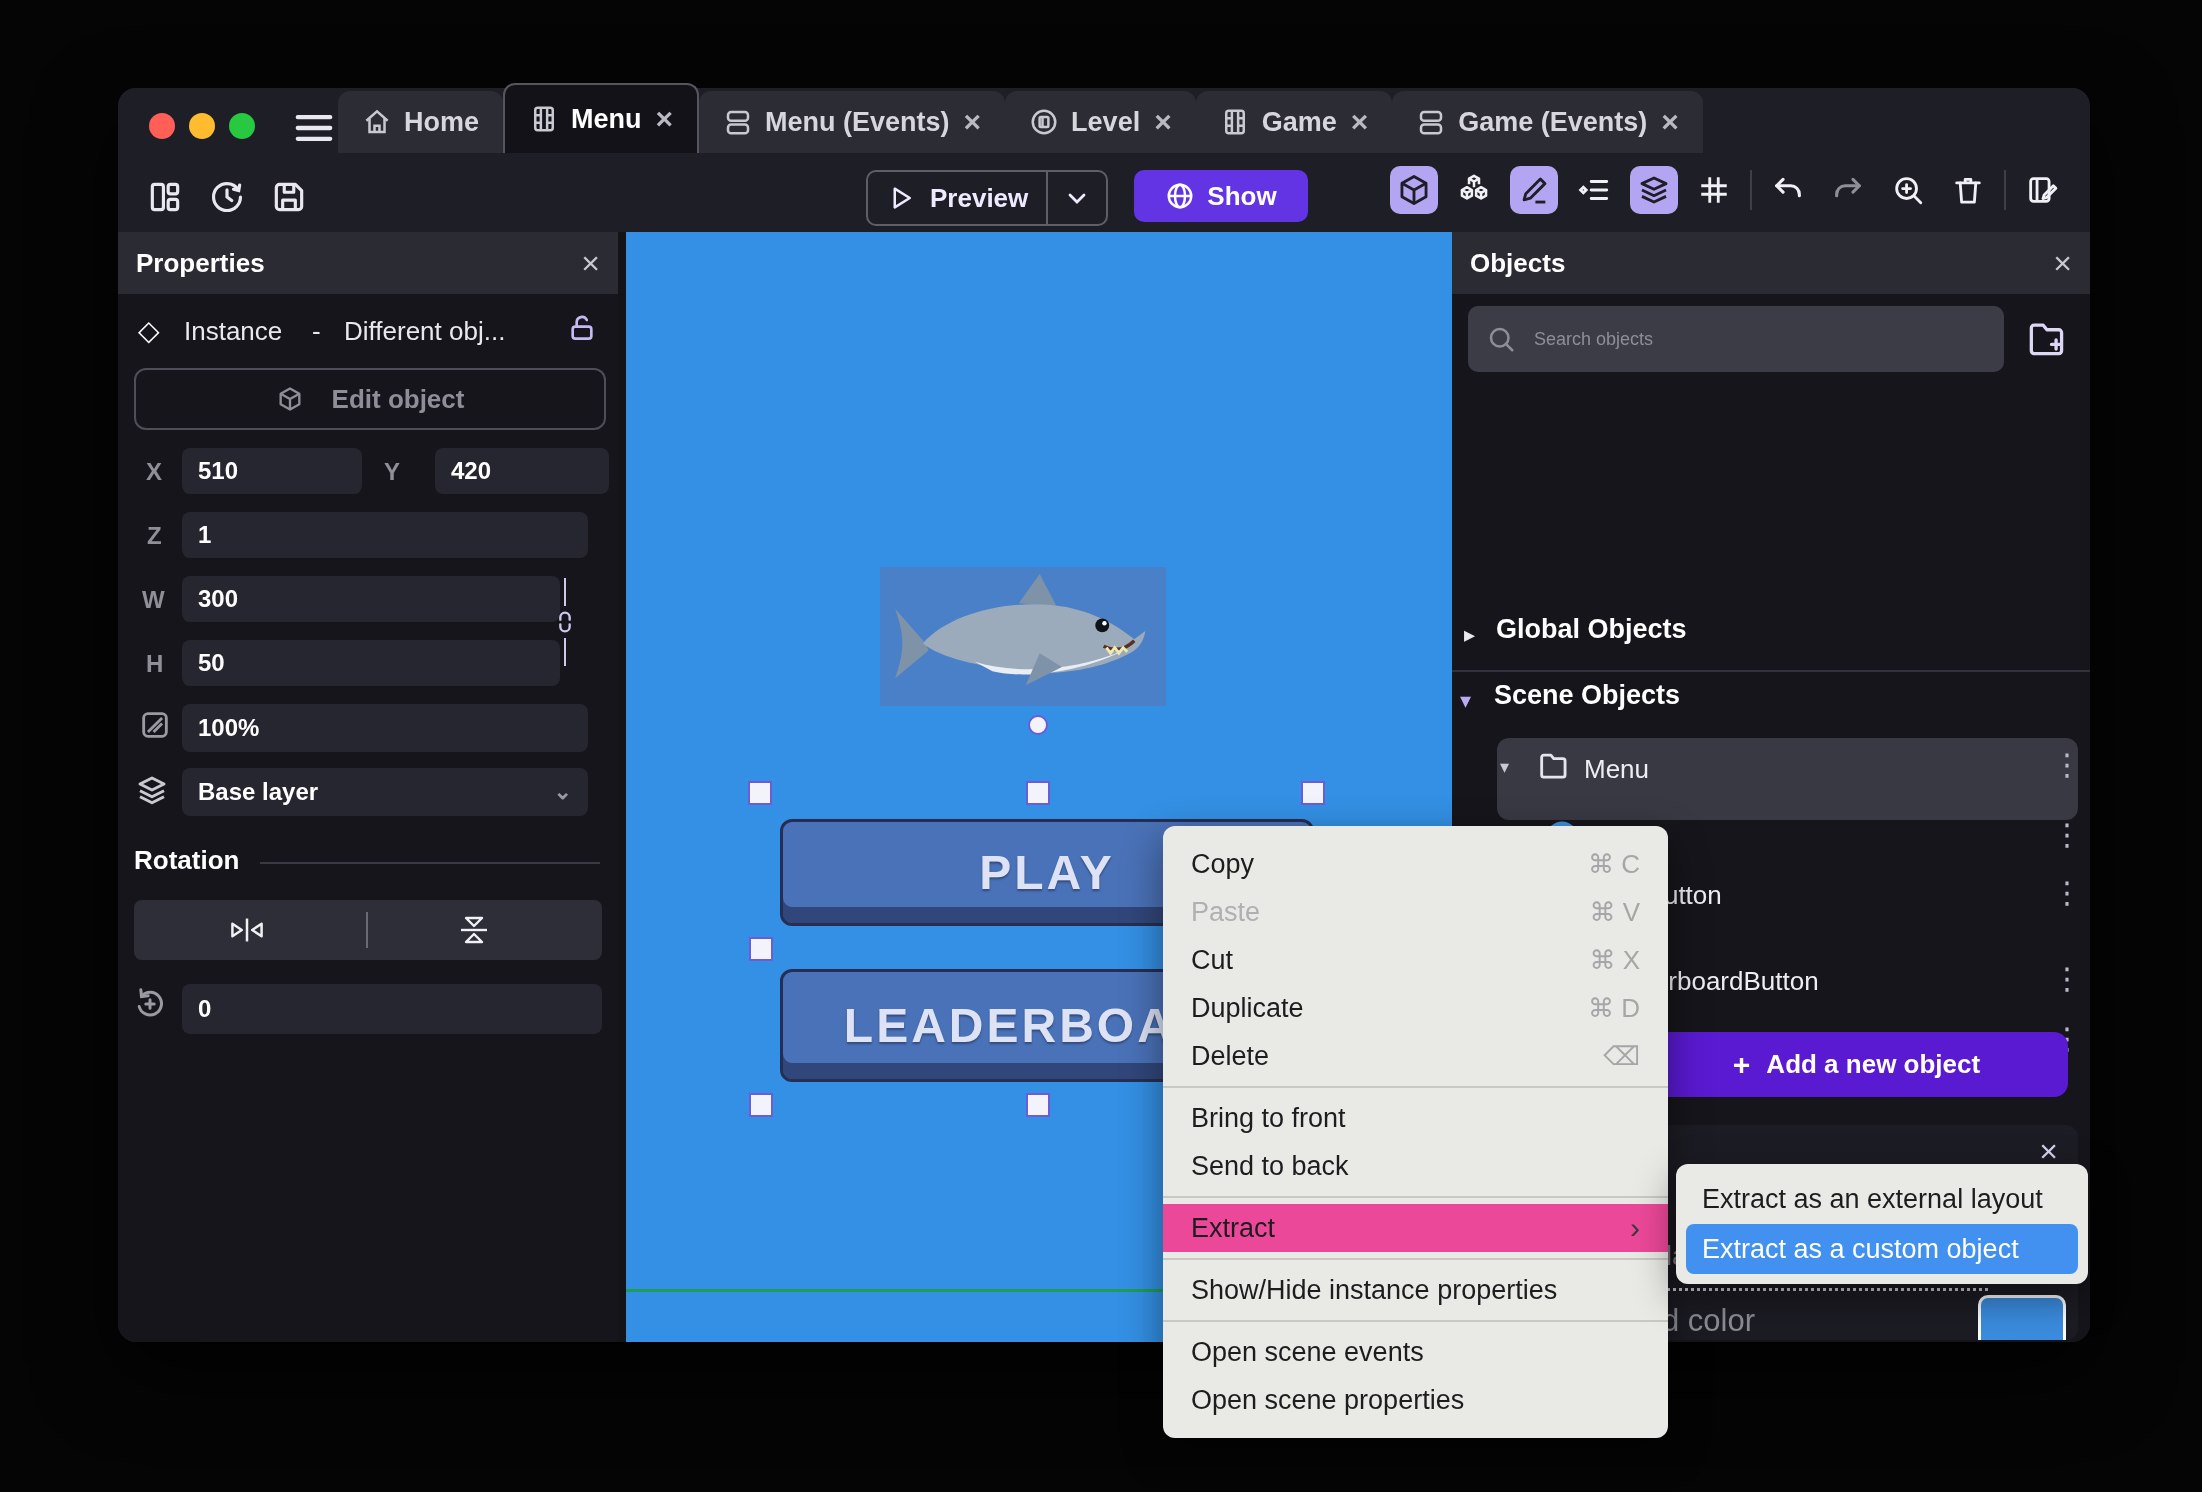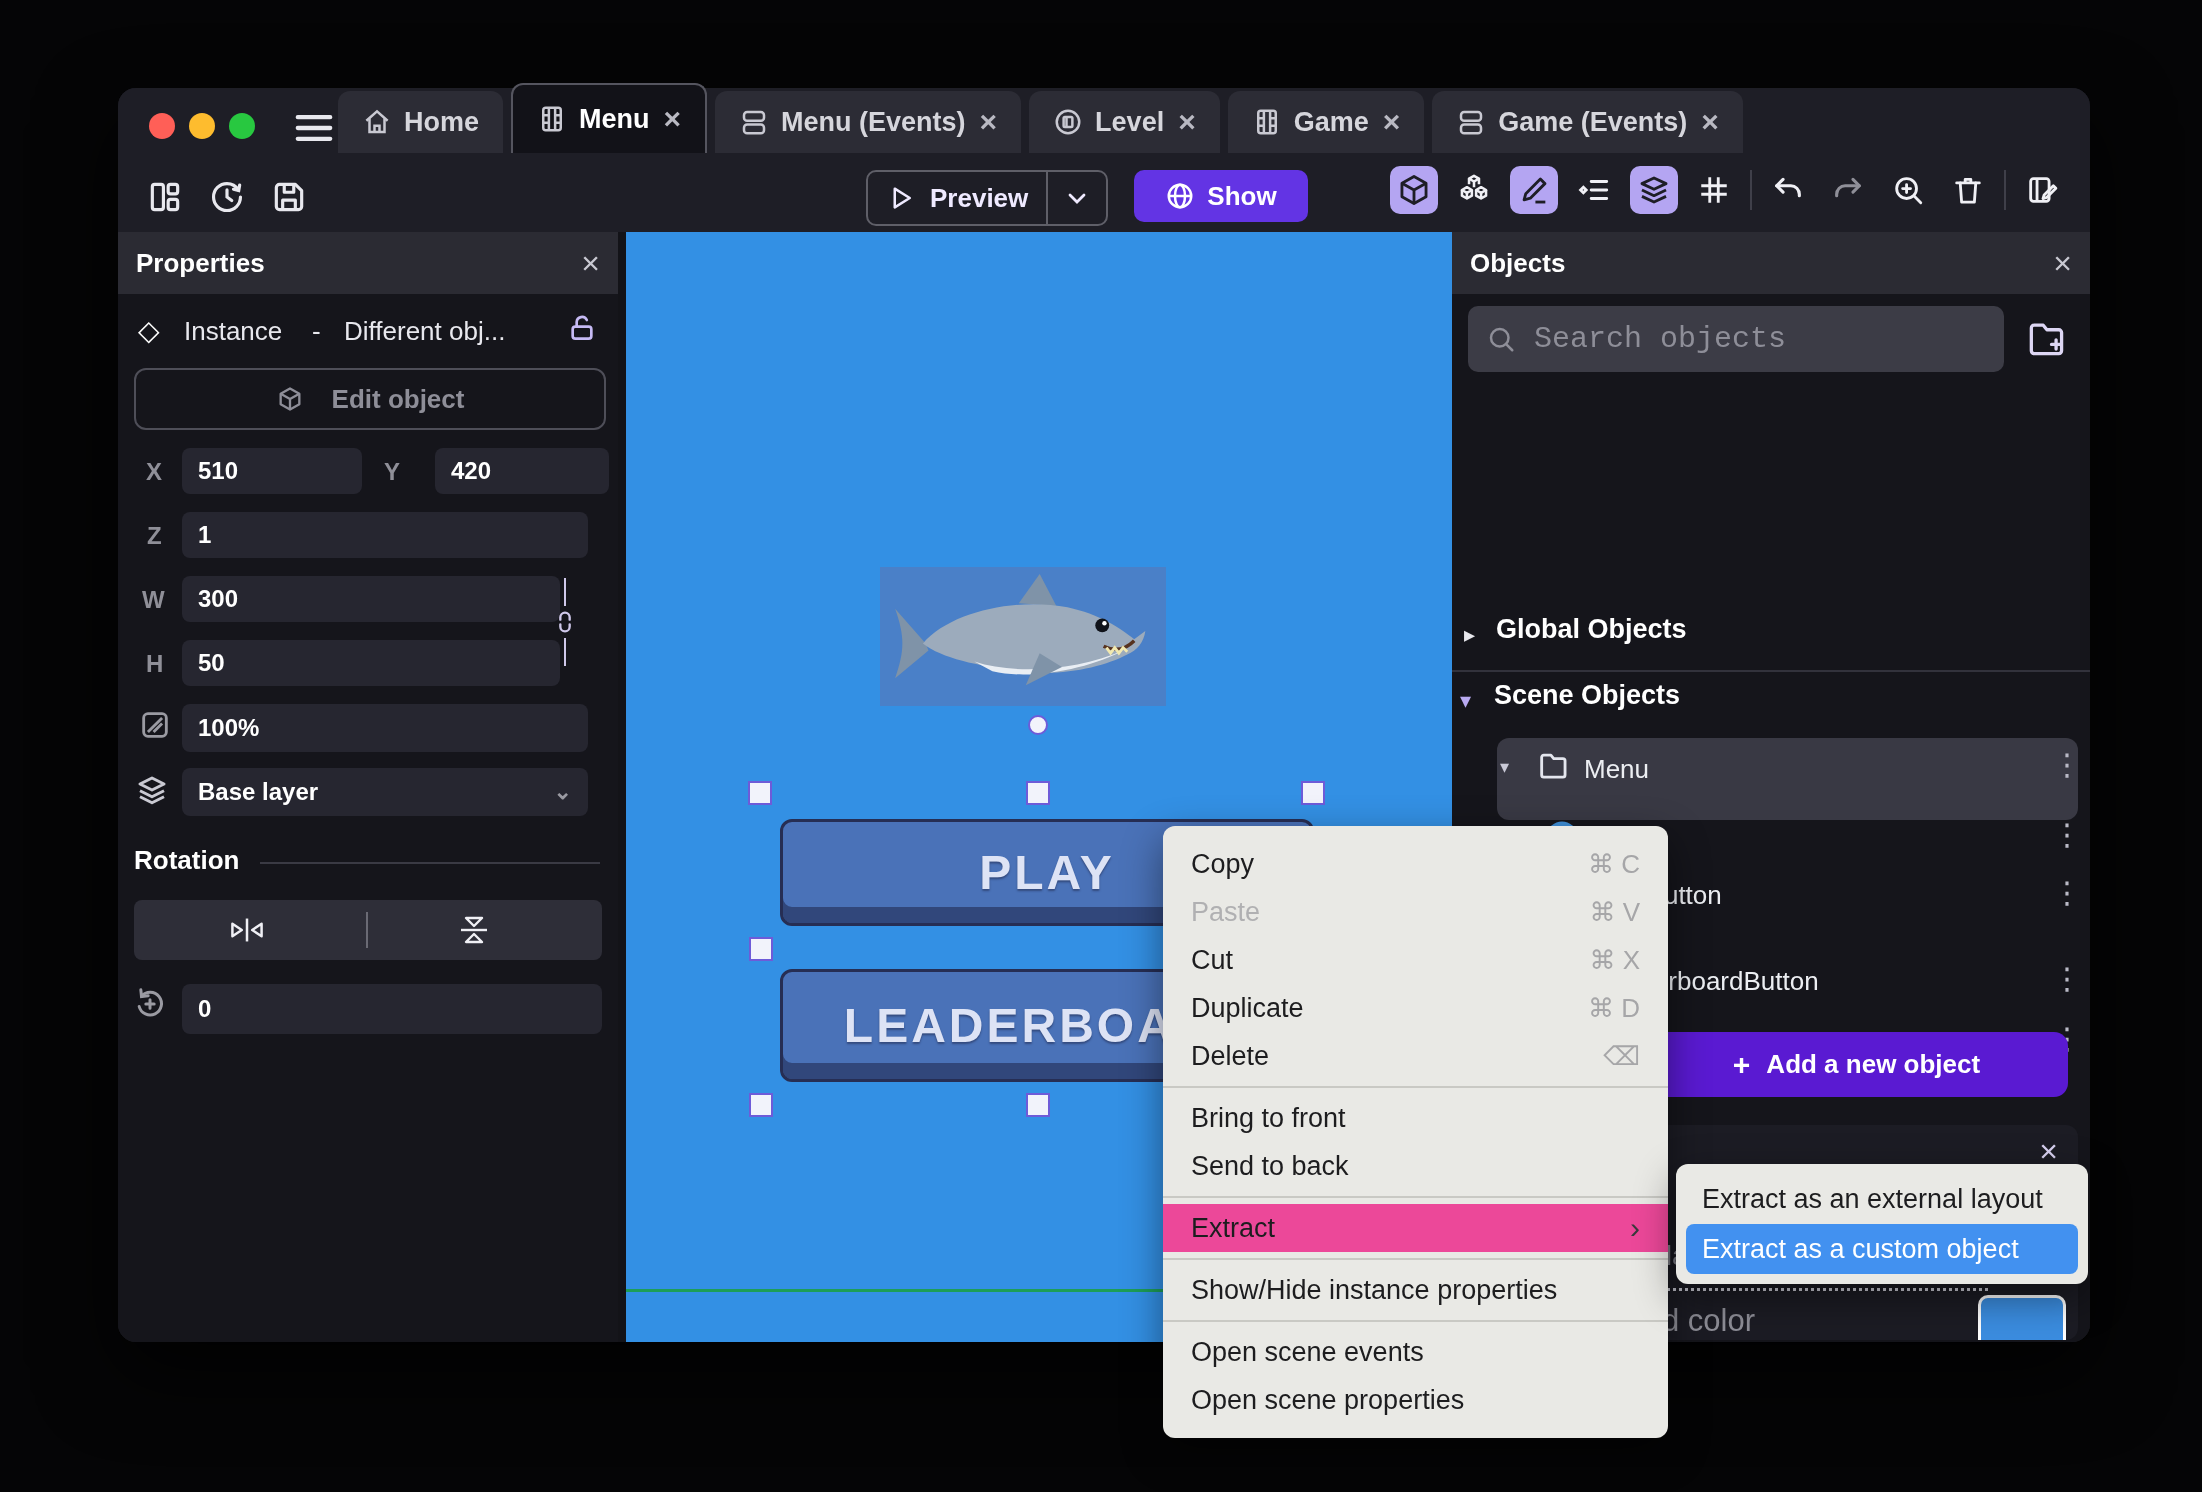--- a/index.html
+++ b/index.html
@@ -6,21 +6,21 @@
     font-family:"Liberation Sans", sans-serif;-webkit-font-smoothing:antialiased;}
   .abs{position:absolute;}
   svg{display:block;}
   
   #win{left:118px;top:88px;width:1972px;height:1254px;background:#1b1b22;border-radius:18px;
     box-shadow:0 30px 80px rgba(0,0,0,.8);}
   
   #tabbar{left:118px;top:88px;width:1972px;height:72px;background:#1e1e26;border-radius:18px 18px 0 0;}
   .light{width:26px;height:26px;border-radius:50%;top:113px;}
   #burger{left:292px;top:110px;color:#e8e8ee;}
-  #tabs{left:338px;top:88px;height:65px;display:flex;align-items:flex-end;gap:8px;}
+  #tabs{left:338px;top:88px;height:65px;display:flex;align-items:flex-end;}
   .tab{height:62px;display:flex;align-items:center;gap:12px;padding:0 24px;border-radius:12px 12px 0 0;
     background:#2c2c35;color:#d6d6dc;font-size:27px;font-weight:600;white-space:nowrap;}
   .tab .ticon{color:#c9c9d2;}
   .tab.active{height:68px;background:#121218;border:2px solid #55555f;border-bottom:none;color:#fff;font-weight:700;}
   .tab .x{font-size:30px;color:#b9b9c2;margin-left:2px;}
   
   #toolbar{left:118px;top:160px;width:1972px;height:72px;background:#1e1e26;}
   .toolicon{color:#e8e8ee;}
   #previewBtn{left:866px;top:170px;width:238px;height:52px;border:2px solid #5f5f68;border-radius:10px;
     display:flex;align-items:center;color:#efeaff;}
@@ -49,22 +49,22 @@
   .gamebtn{position:absolute;background:#4a72b8;border:3px solid #262e54;border-radius:12px;
     box-shadow:inset 0 -16px 0 rgba(23,28,62,.5);display:flex;align-items:center;justify-content:center;
     color:#dde3f5;font-weight:700;letter-spacing:3px;text-shadow:0 2px 2px rgba(30,35,70,.5);text-align:center;}
   .handle{position:absolute;width:20px;height:20px;background:#f2f3fb;border:2px solid #6e5bd8;}
   #rotdot{position:absolute;width:16px;height:16px;border-radius:50%;background:#f2f3fb;border:2px solid #6e5bd8;}
   #sceneline{position:absolute;left:0;width:834px;height:3px;background:#1d9e57;}
   
   #objp{left:1452px;top:232px;width:638px;height:1110px;background:#15151b;border-radius:0 0 18px 0;z-index:10;}
   #searchBox{left:16px;top:74px;width:500px;height:66px;background:#3c3c46;border-radius:10px;
     display:flex;align-items:center;gap:16px;padding:0 18px;}
-  #searchBox input{background:transparent;border:none;outline:none;color:#e8e8ee;font-size:30px;width:380px;
-    font-family:Liberation Mono, monospace;}
+  #searchBox input{background:transparent;border:none;outline:none;color:#e8e8ee;font-size:18px;width:380px;
+    font-family:Liberation Sans, sans-serif;}
   #searchBox input::placeholder{color:#8e8e98;}
   .sechead{color:#fff;font-size:27px;font-weight:700;}
   .caret{font-size:22px;color:#e8e8ee;}
   .caret.purple{color:#b9aaf2;}
   .treelbl{color:#eceef2;font-size:26px;font-weight:500;}
   .kebab{color:#b9b9c6;font-size:30px;line-height:1;}
   .pill{width:42px;height:24px;background:#3f74c0;border:2px solid #2c3157;border-radius:6px;}
   #lbRow{left:45px;top:506px;width:581px;height:82px;background:#393944;border-radius:12px;}
   #addBtn{left:1645px;top:1032px;width:423px;height:65px;background:#5a1ad2;border-radius:14px;z-index:18;
     display:flex;align-items:center;justify-content:center;gap:16px;color:#fff;font-size:26px;font-weight:700;}

